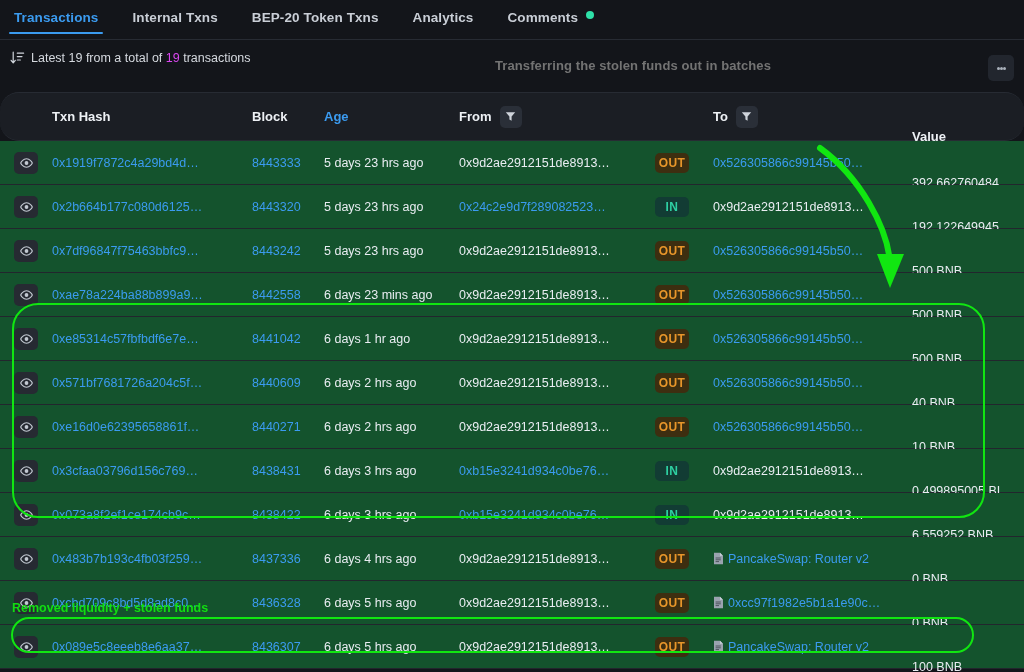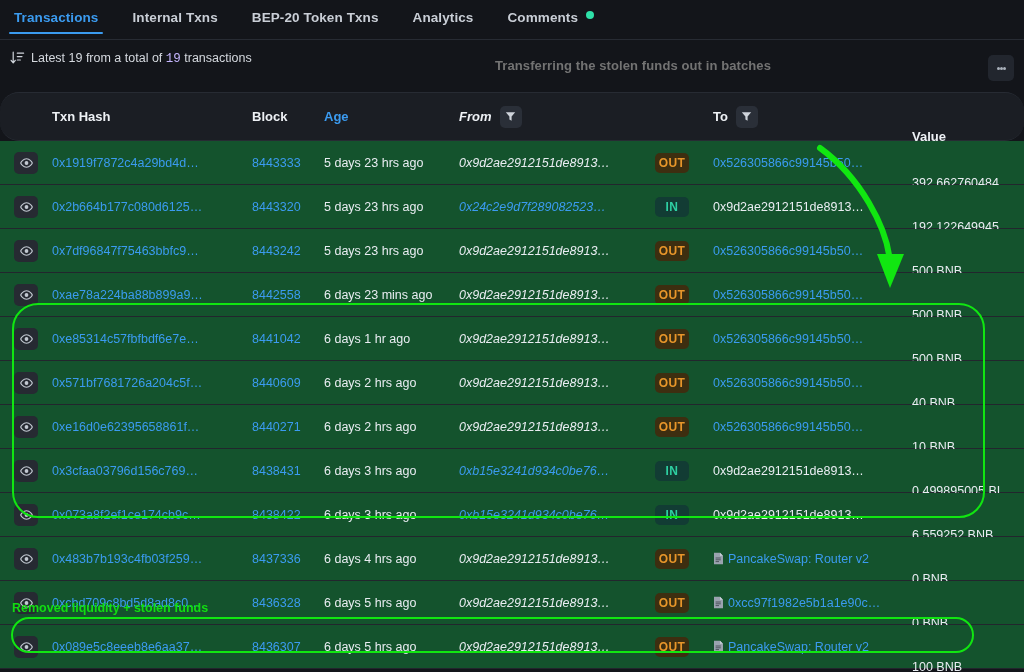--- a/index.html
+++ b/index.html
@@ -41,21 +41,21 @@
 
   
   .subhead {
     position: relative; height: 36px;
     display: flex; align-items: center;
     padding: 0 10px 0 10px;
     background: #13151a;
   }
   .sorticon { width: 15px; height: 14px; margin-right: 6px; flex: 0 0 auto; }
   .subhead-text { font-size: 12.5px; color: #d5d9df; white-space: nowrap; }
-  .subhead-text .cnt { color: #c4b5fd; font-family: Liberation Mono, monospace; }
+  .subhead-text .cnt { color: #d946ef; }
 
   .annot-top {
     position: absolute; left: 495px; top: 58px;
     font-size: 13px; font-weight: bold; color: #737373;
     white-space: nowrap; letter-spacing: .1px;
   }
 
   .kebab {
     position: absolute; right: 10px; top: 55px;
     width: 26px; height: 26px; border-radius: 5px;
@@ -108,21 +108,21 @@
   .badge.out { background: #3d2e10; color: #e8962a; }
   .badge.in  { background: #123c34; color: #2ecfa2; }
 
   .doc-ic { margin-right: 4px; flex: 0 0 auto; }
 
   
   .c-eye   { width: 52px; justify-content: center; }
   .c-hash  { width: 200px; }
   .c-block { width: 72px; }
   .c-age   { width: 135px; }
-  .c-from  { width: 196px; font-style: italic; }
+  .c-from  { width: 196px; }
   .c-dir   { width: 58px; justify-content: flex-start; }
   .c-to    { width: 199px; }
   .c-val   { width: 112px; margin-top: 40px; }
 
   
   .ovl { position: absolute; pointer-events: none; }
   .obox { position: absolute; border: 2.5px solid #11e611; border-radius: 26px; pointer-events: none; }
   .olabel {
     position: absolute; font-size: 12.5px; font-weight: bold; color: #11dd11;
     white-space: nowrap; pointer-events: none;

